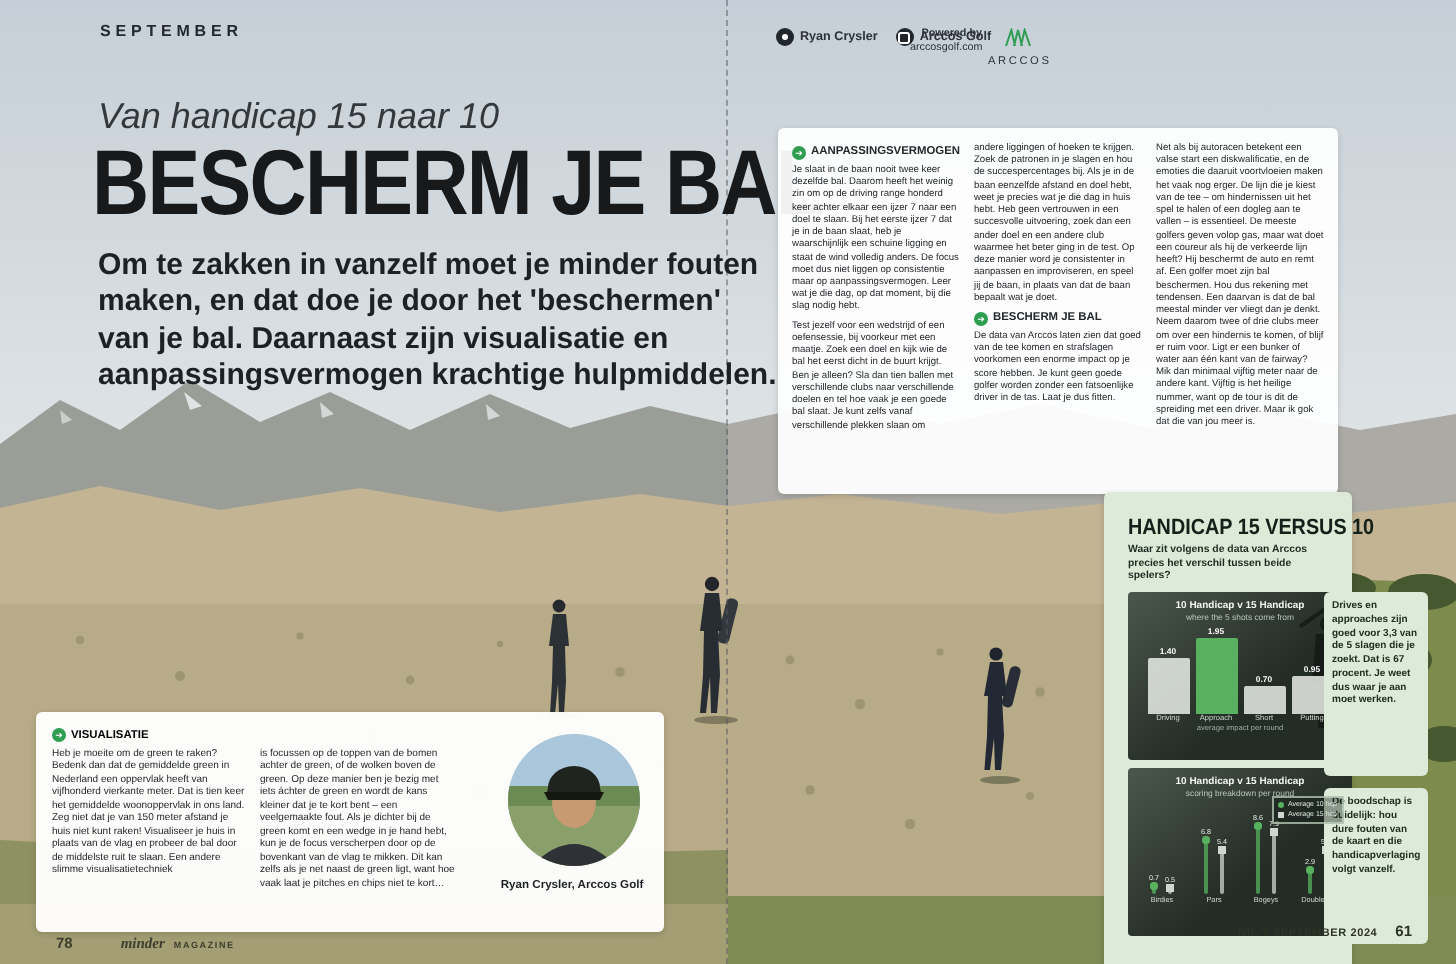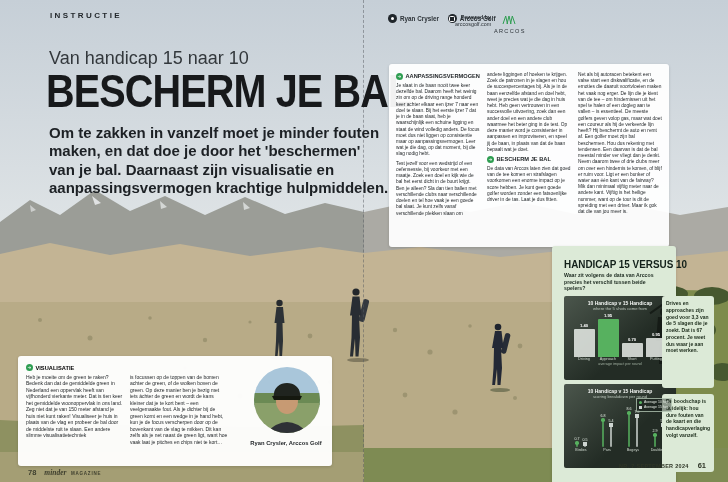--- a/index.html
+++ b/index.html
@@ -16,21 +16,21 @@
   .cicon{width:9px;height:9px;border-radius:50%;background:#20262b;display:flex;
          align-items:center;justify-content:center;}
   .lens{width:3px;height:3px;border-radius:50%;background:#fff;}
   .iggy{width:4px;height:4px;border:1px solid #fff;border-radius:1.5px;}
   .powered{position:absolute;top:14px;left:455px;width:36px;text-align:right;
            font-size:5.4px;color:#2c3237;line-height:1.35;}
   .powered .pb{font-weight:700;}
   .arccos{position:absolute;top:10px;left:494px;width:30px;text-align:center;}
   .arccos .wordmark{font-size:5.6px;letter-spacing:1.3px;color:#2c3237;font-weight:500;}
   
-  .overline{position:absolute;left:49px;top:48px;font-size:18px;color:#33383c;}
+  .overline{position:absolute;left:49px;top:48px;font-size:18px;color:#33383c;font-style:italic;}
   .headline{position:absolute;left:46px;top:64px;font-size:46px;font-weight:800;
             color:#17191b;letter-spacing:-1px;transform:scaleX(.86);
             transform-origin:left top;white-space:nowrap;}
   .intro{position:absolute;left:49px;top:124px;width:340px;font-size:15px;
          font-weight:700;line-height:1.23;color:#1d2125;}
   
   .article{position:absolute;left:389px;top:64px;width:280px;height:183px;
            background:rgba(255,255,255,.94);border-radius:3px;padding:8px 7px;
            box-sizing:border-box;display:flex;gap:7px;box-shadow:0 1px 3px rgba(0,0,0,.15);}
   .col{flex:1;font-size:4.8px;line-height:1.3;color:#24282b;}
@@ -84,21 +84,21 @@
           background:rgba(255,255,255,.96);border-radius:3px;padding:7px 8px;
           box-sizing:border-box;box-shadow:0 1px 3px rgba(0,0,0,.15);}
   .vis-cols{display:flex;gap:6px;width:202px;margin-top:2px;}
   .viscol{width:98px;font-size:5px;line-height:1.3;color:#24282b;}
   .portrait{position:absolute;right:12px;top:11px;width:66px;height:66px;
             border-radius:50%;overflow:hidden;}
   .vis-caption{position:absolute;right:1px;top:84px;width:90px;text-align:center;
                font-size:5.8px;font-weight:800;color:#1d2125;}
   
   .f-left{position:absolute;left:28px;top:461px;display:flex;align-items:baseline;
-          gap:8px;color:#3e3f2e;}
+          gap:24px;color:#3e3f2e;}
   .f-page{font-size:7.5px;font-weight:700;}
   .f-brand{font-family:"Liberation Serif",serif;font-style:italic;font-weight:700;font-size:7.5px;}
   .f-brand2{font-size:4.5px;letter-spacing:.8px;font-weight:600;}
   .f-right{position:absolute;right:22px;top:461px;display:flex;align-items:baseline;
            gap:9px;color:#2e3526;}
   .f-issue{font-size:5.5px;font-weight:700;letter-spacing:.3px;}
 </style>
 </head>
 <body>
 
@@ -167,21 +167,21 @@
     <g>
       <ellipse cx="500" cy="390" rx="10" ry="2" fill="#50583e" opacity=".6"></ellipse>
       <rect x="503" y="333" width="5.5" height="21" rx="2.5" transform="rotate(14 506 343)" fill="#272c36"></rect>
       <circle cx="498" cy="327" r="3.3" fill="#1f242e"></circle>
       <path d="M495 331 h6.5 l2 17 h-2.5 l1 20 -1.5 17 h-3 l-.5 -16 -2 16 h-2.8 l1.3 -17 .5 -20 h-2 z" fill="#232835"></path>
     </g>
   </svg>
 
   <div class="fold"></div>
 
-  <div class="kicker">INSTRUCTIE</div>
+  <div class="kicker">SEPTEMBER</div>
   <div class="credits">
     <span class="credit">
       <span class="cicon">
           <span class="lens"></span>
         </span>
       <span>Ryan Crysler</span>
     </span>
     <span class="credit">
       <span class="cicon">
           <span class="iggy"></span>

